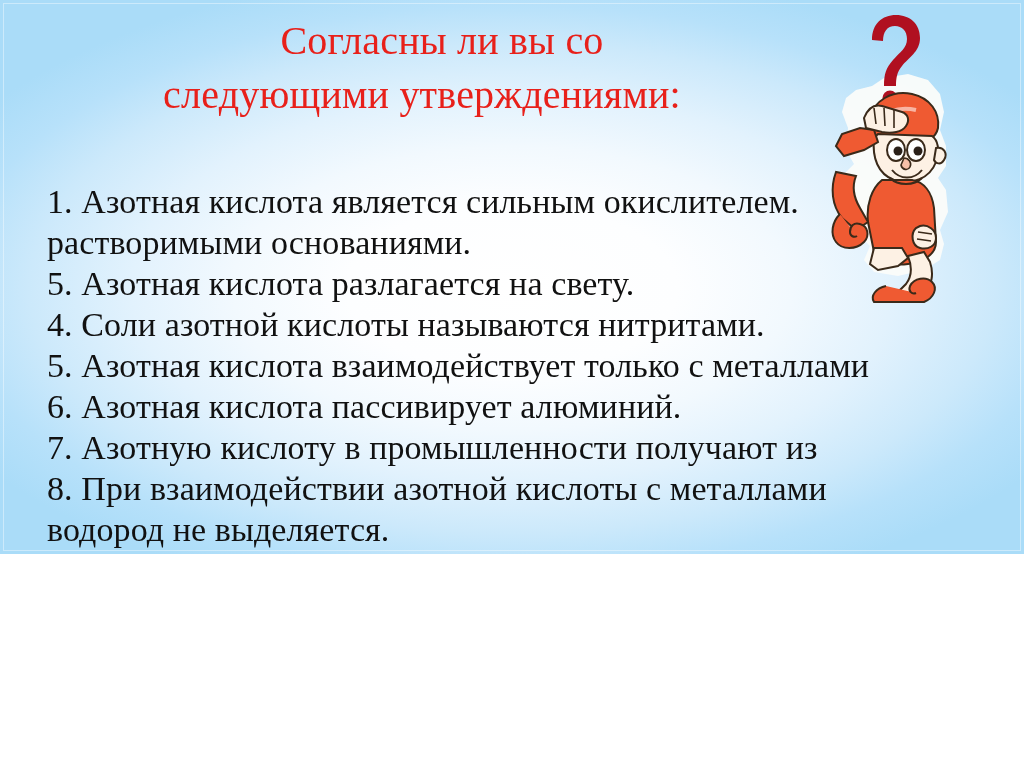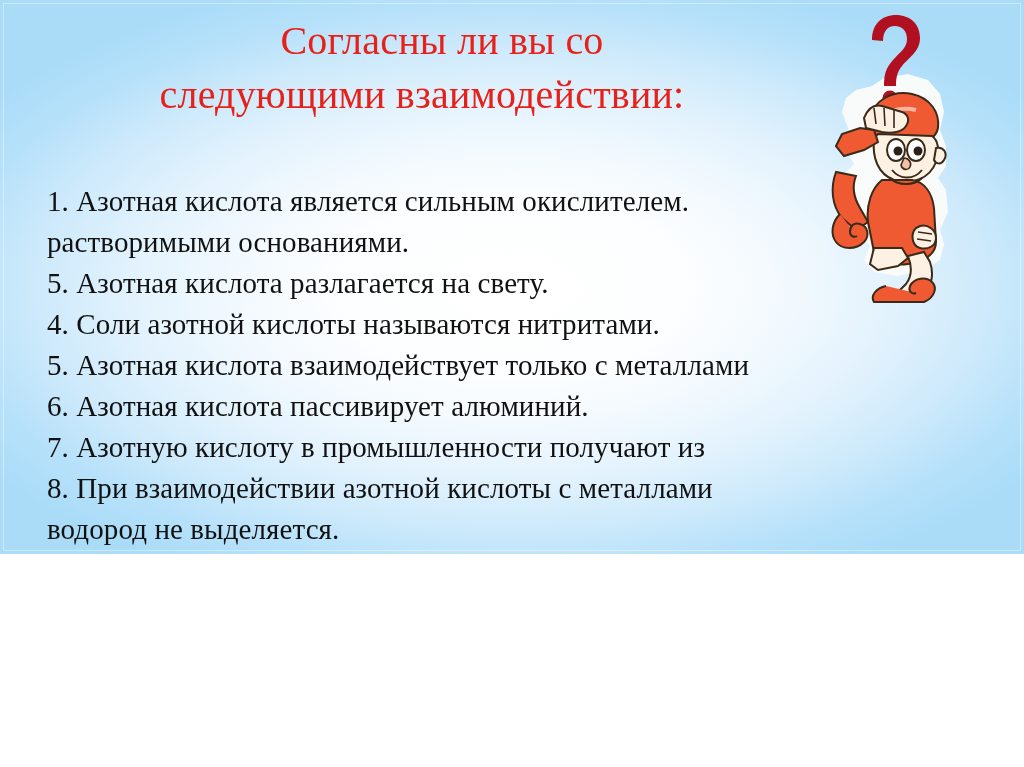--- a/index.html
+++ b/index.html
@@ -60,21 +60,21 @@
   
   .statements {
     position: absolute;
     left: 47px;
     top: 181px;
     width: 880px;
     z-index: 3;
   }
   .stmt-line {
     color: #111111;
-    font-size: 29px;
+    font-size: 34px;
     line-height: 41px;
     height: 41px;
     white-space: nowrap;
     letter-spacing: 0.1px;
   }
   .stmt-line.cont {  }
 
   
   .clipart {
     position: absolute;
@@ -86,21 +86,21 @@
   }
   .clipart svg { display: block; width: 100%; height: 100%; }
 </style>
 </head>
 <body>
 
 <div id="slide">
 
   <div class="title-block">
     <div class="title-line line-1">Согласны ли вы со</div>
-    <div class="title-line line-2">следующими взаимодействии:</div>
+    <div class="title-line line-2">следующими утверждениями:</div>
   </div>
 
   <div class="statements">
     <div class="stmt-line">1. Азотная кислота является сильным окислителем.</div>
     <div class="stmt-line cont">растворимыми основаниями.</div>
     <div class="stmt-line">5. Азотная кислота разлагается на свету.</div>
     <div class="stmt-line">4. Соли азотной кислоты называются нитритами.</div>
     <div class="stmt-line">5. Азотная кислота взаимодействует только с металлами</div>
     <div class="stmt-line">6. Азотная кислота пассивирует алюминий.</div>
     <div class="stmt-line">7. Азотную кислоту в промышленности получают из</div>

